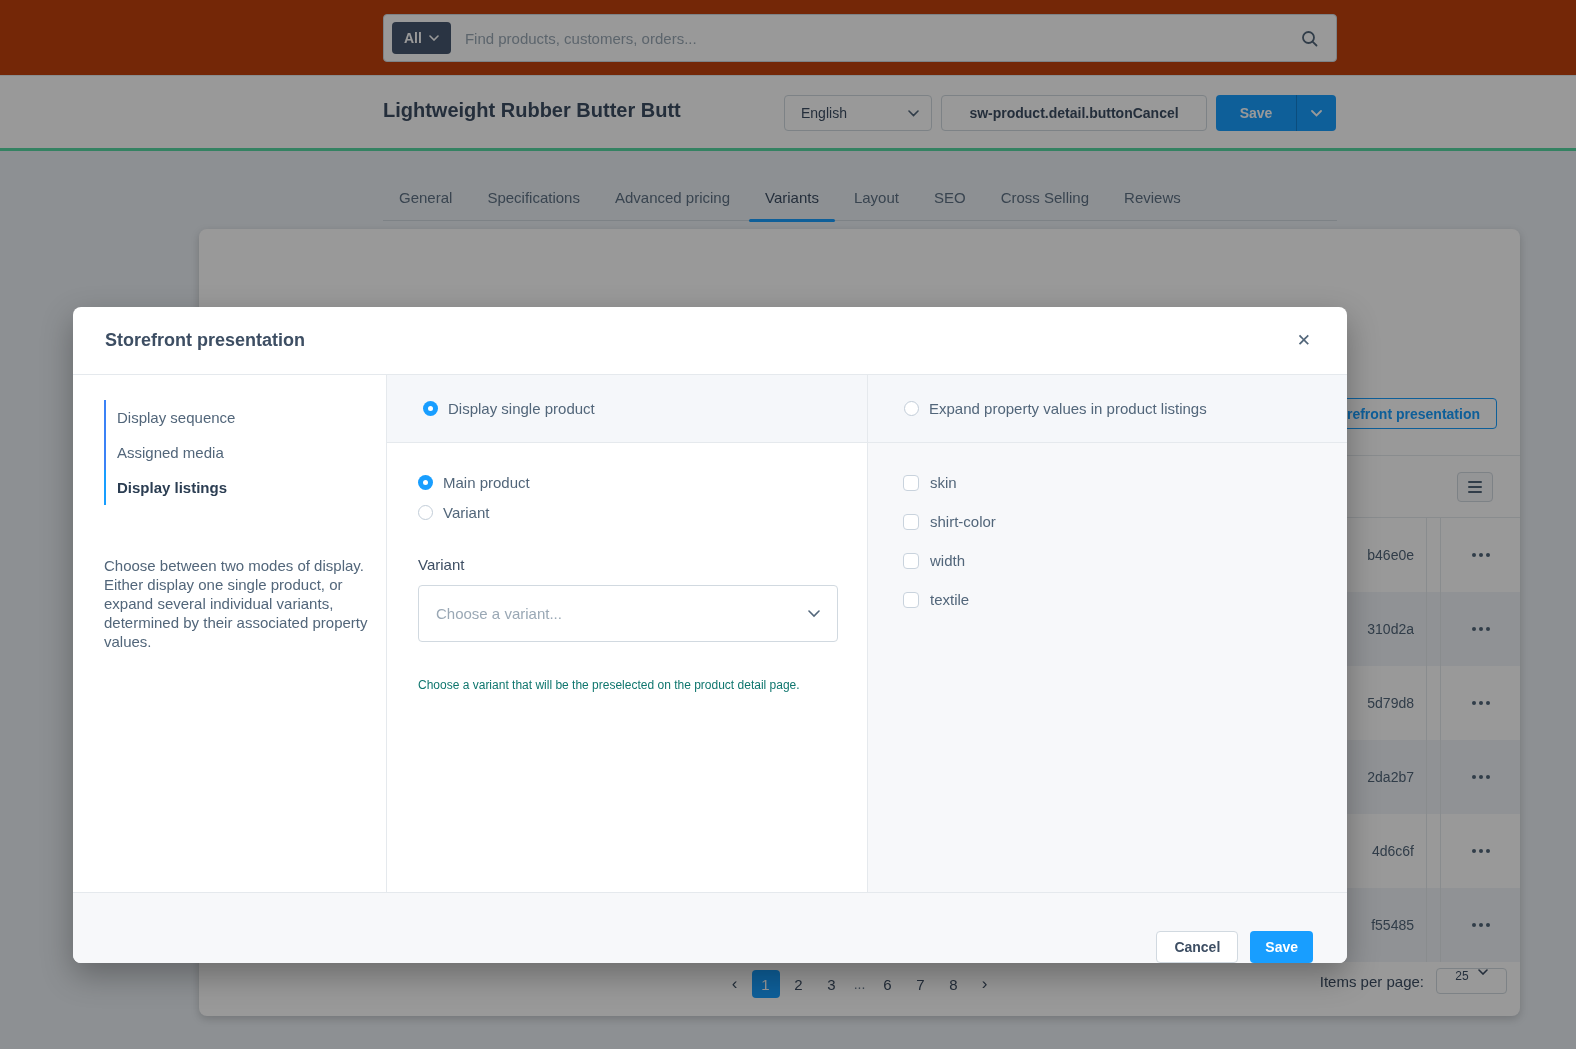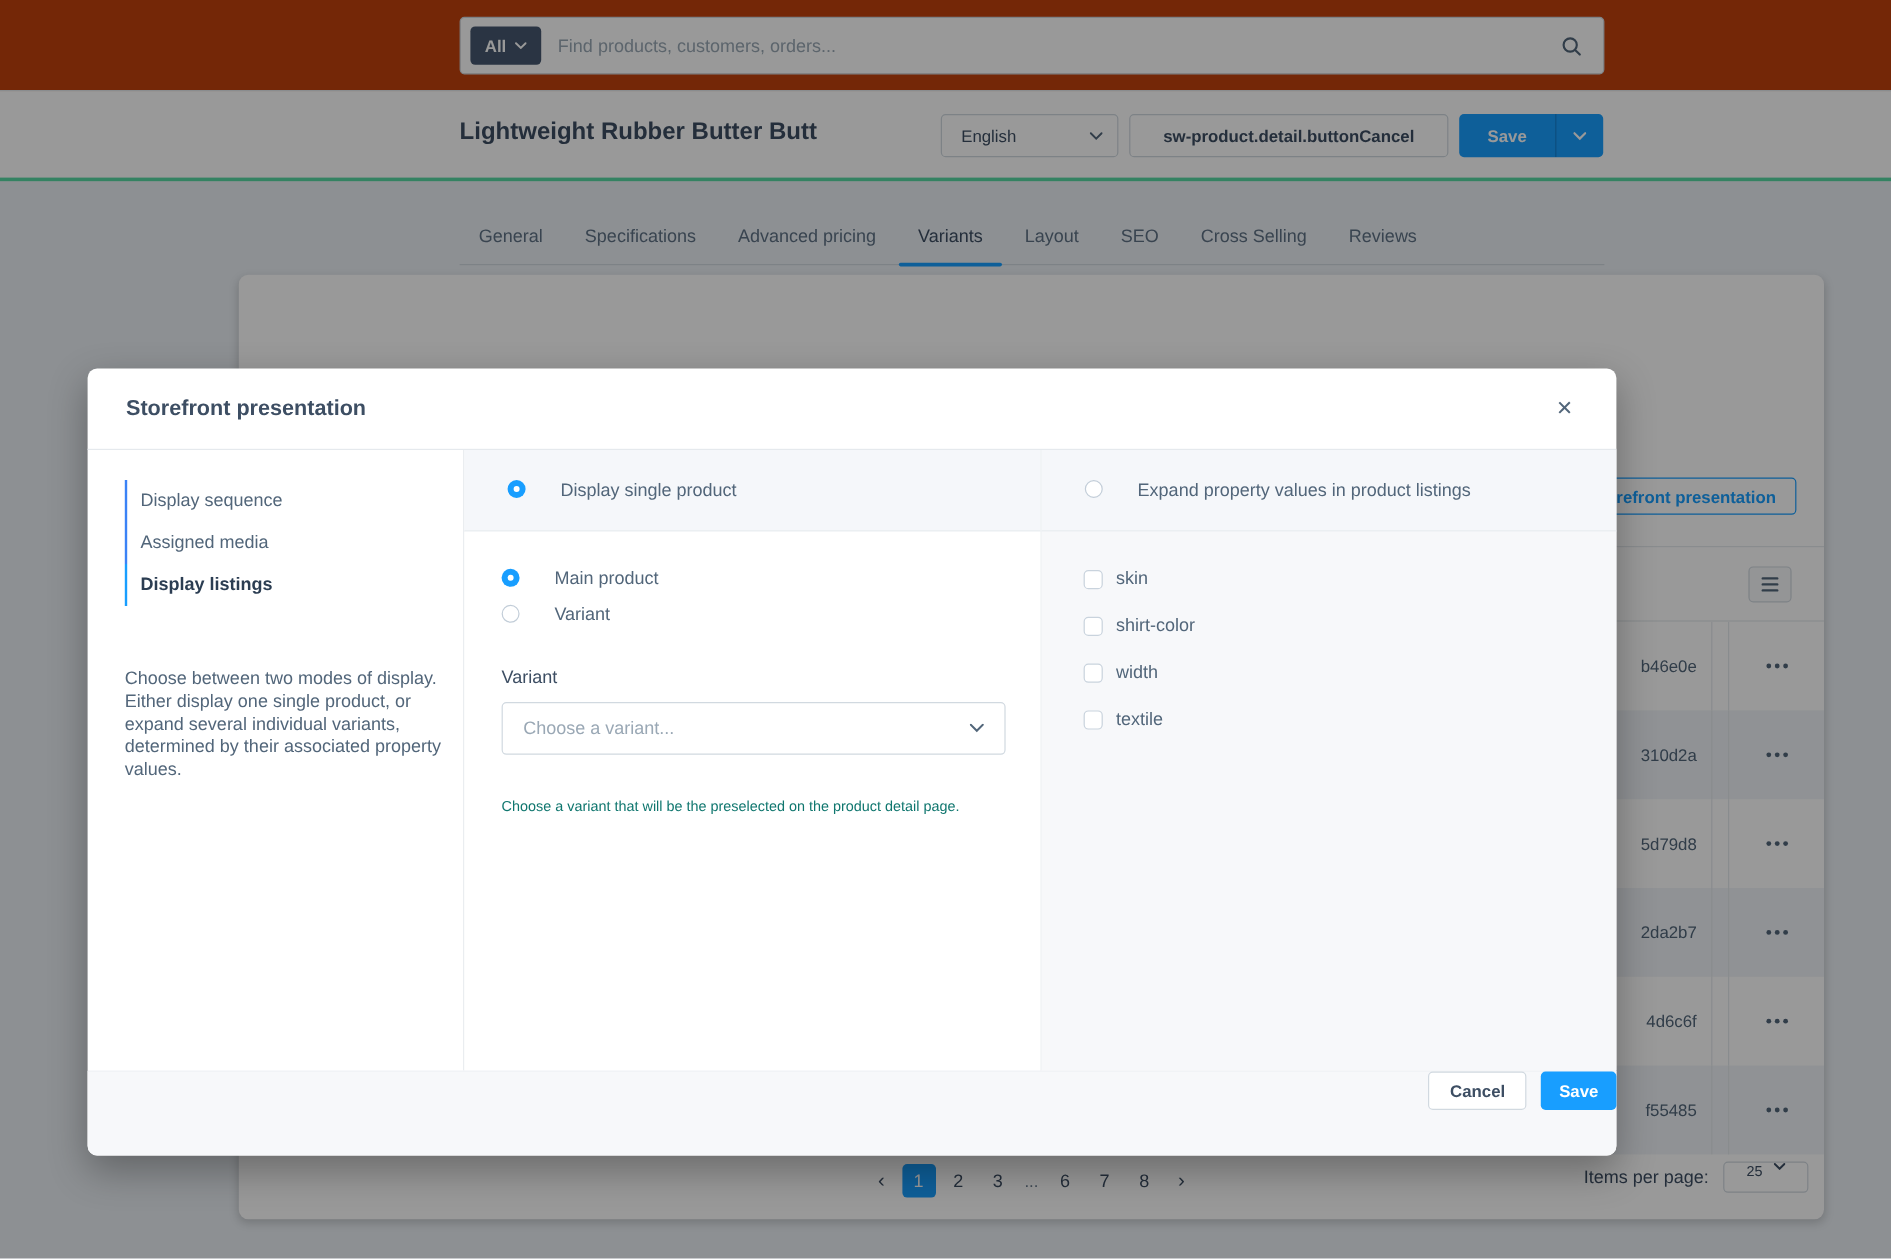--- a/index.html
+++ b/index.html
@@ -67,39 +67,39 @@
   .m-nav-item.active { border-left-color:#189eff; color:#2b3d52; font-weight:bold; }
   .m-desc { margin-top:51px; width:264px; font-size:15px; line-height:19px; color:#52667a; }
 
   .m-col { display:flex; flex-direction:column; min-width:0; }
   .m-col.middle { width:481px; flex:none; border-right:1px solid #e5e9ed; }
   .m-col.right { flex:1; }
   .m-band { height:68px; flex:none; background:#f5f7fa; border-bottom:1px solid #e5e9ed; display:flex; align-items:center; padding-left:36px; }
   .m-mid-body { flex:1; background:#fff; padding:31px 30px 0 31px; }
   .m-right-body { flex:1; background:#f7f8fa; padding:31px 30px 0 35px; }
 
-  .radio-row { display:flex; align-items:flex-start; cursor:pointer;gap:19px; }
+  .radio-row { display:flex; align-items:center; cursor:pointer; }
   .radio { width:15px; height:15px; border-radius:50%; flex:none; position:relative; }
   .radio.on { background:#189eff; }
   .radio.on::after { content:""; position:absolute; left:5px; top:5px; width:5px; height:5px; border-radius:50%; background:#fff; }
   .radio.off { background:#fff; border:1px solid #c2cdd8; }
   .radio-label { margin-left:10px; font-size:15px; color:#52667a; }
   .radio-stack .radio-row + .radio-row { margin-top:13px; }
 
   .field-label { margin-top:35px; font-size:15px; color:#3d4e63; }
-  .variant-select { margin-top:12px; width:420px; height:44px; border:1px solid #d1d9e0; border-radius:4px; background:#fff; display:flex; align-items:center; justify-content:space-between; padding:0 17px; cursor:pointer; }
+  .variant-select { margin-top:12px; width:420px; height:57px; border:1px solid #d1d9e0; border-radius:4px; background:#fff; display:flex; align-items:center; justify-content:space-between; padding:0 17px; cursor:pointer; }
   .variant-placeholder { font-size:15px; color:#9aa8b5; }
   .m-help { margin-top:34px; width:410px; font-size:12px; line-height:19.5px; color:#0f766e; }
 
   .check-row { display:flex; align-items:center; cursor:pointer; }
   .check-row + .check-row { margin-top:22px; }
   .checkbox { width:16px; height:16px; border:1px solid #c9d3dd; border-radius:4px; background:#fff; flex:none; }
   .check-label { margin-left:11px; font-size:15px; color:#52667a; }
 
-  .modal-footer { flex:none; height:71px; background:#f7f8fa; border-top:1px solid #e5e9ed; border-radius:0 0 8px 8px; display:flex; align-items:flex-start; justify-content:flex-end; gap:12px; }
+  .modal-footer { flex:none; height:71px; background:#f7f8fa; border-top:1px solid #e5e9ed; border-radius:0 0 8px 8px; display:flex; align-items:flex-end; justify-content:flex-end; padding-right:34px; gap:12px; }
   .btn-cancel { height:32px; padding:0 17px; background:#fff; border:1px solid #d1d9e0; border-radius:4px; font-size:14px; font-weight:bold; color:#3d4e63; cursor:pointer; font-family:inherit; }
   .btn-save { height:32px; padding:0 15px; background:#189eff; border:none; border-radius:4px; font-size:14px; font-weight:bold; color:#fff; cursor:pointer; font-family:inherit; }
 </style>
 </head>
 <body>
 
 <div class="stage">
 
   <div class="topbar">
     <div class="searchbox">

